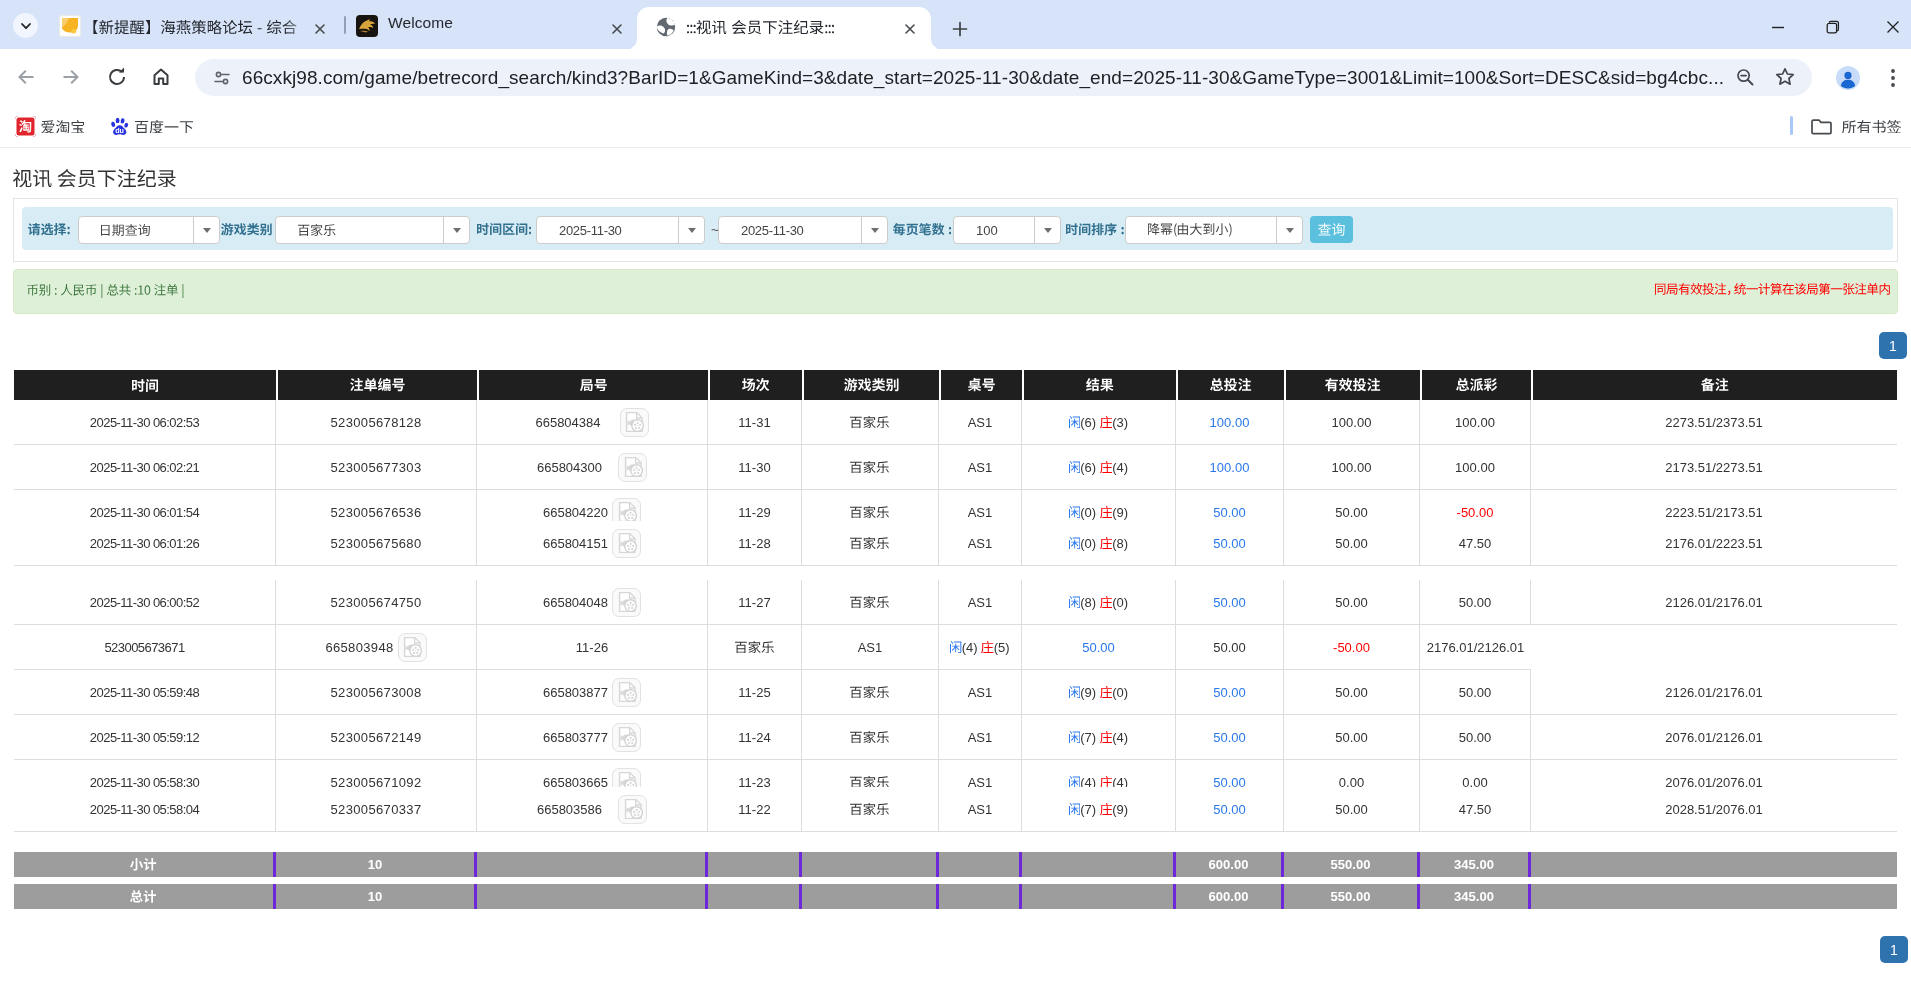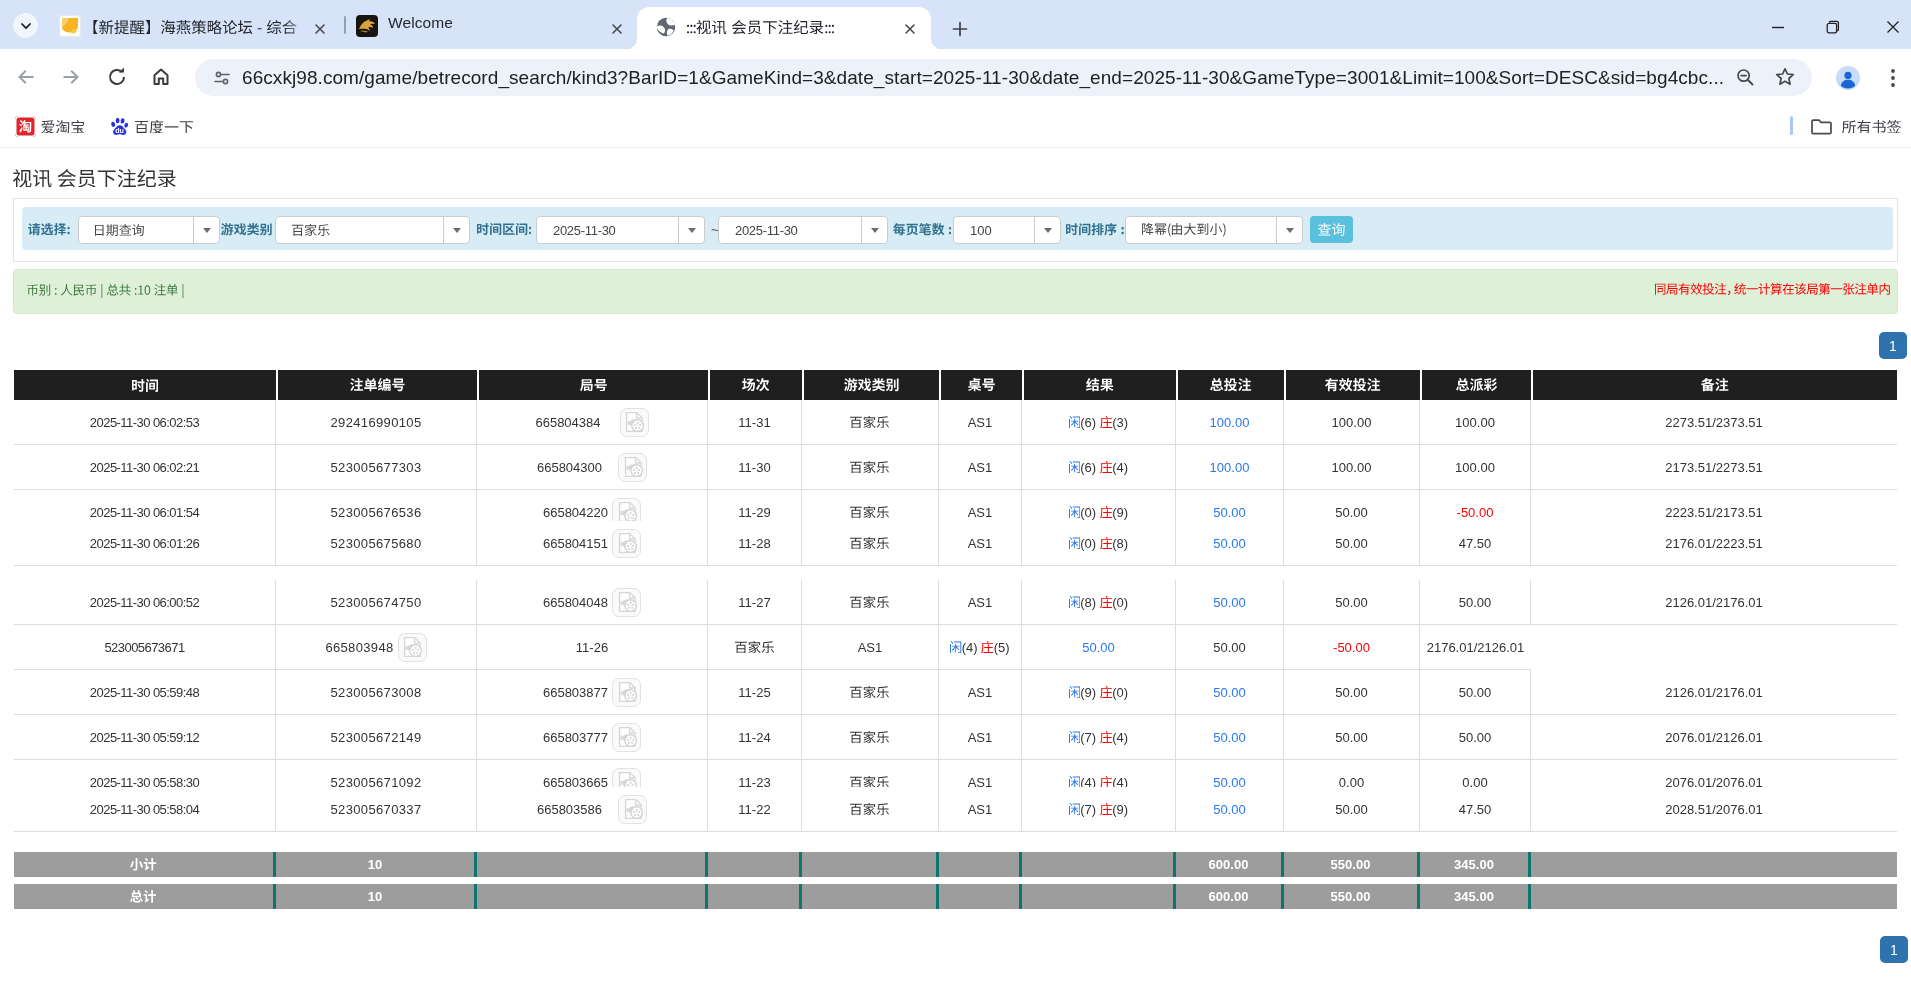--- a/index.html
+++ b/index.html
@@ -6,37 +6,37 @@
 .abs{position:absolute}
 svg{display:inline-block;vertical-align:middle}
 
 #strip{position:absolute;left:0;top:0;width:1911px;height:49px;background:#d7e3f8}
 #toolbar{position:absolute;left:0;top:49px;width:1911px;height:56px;background:#fff}
 #bookbar{position:absolute;left:0;top:105px;width:1911px;height:43px;background:#fff;border-bottom:1px solid #ececee}
 #page{position:absolute;left:0;top:149px;width:1911px;height:834px;background:#fff}
 .pill{position:absolute;border-radius:14px}
 
 .selbox{position:absolute;top:216px;height:28px;background:#fff;border:1px solid #ccc;border-radius:4px;display:flex;align-items:center}
-.selbox .txt{padding-left:16px;display:flex;align-items:center;font-size:14px;color:#444;flex:1}
+.selbox .txt{padding-left:22px;display:flex;align-items:center;font-size:14px;color:#444;flex:1}
 .selbox .arr{width:26px;align-self:stretch;border-left:1px solid #ccc;display:flex;align-items:center;justify-content:center}
 .tri{width:0;height:0;border-left:4px solid transparent;border-right:4px solid transparent;border-top:5px solid #6e6e6e}
 .lab{position:absolute;top:216px;height:27px;display:flex;align-items:center}
 
 .grid{display:grid;grid-template-columns:262px 201px 231px 94px 137px 83px 154px 108px 136px 111px 366px}
 .grid>div{display:flex;align-items:center;justify-content:center;overflow:hidden}
 #thead{position:absolute;left:14px;top:370px;width:1883px;height:30px;background:#1f1f1f}
 #thead>div{border-left:2px solid #fff}
 #thead>div:first-child{border-left:none}
 .trow{position:absolute;left:14px;width:1883px;height:45px;background:#fff;font-size:13px;color:#333}
 .trow>div{border-right:1px solid #ddd;border-bottom:1px solid #ddd}
 .trow>div:last-child{border-right:none}
 .trow>div:first-child{letter-spacing:-0.55px}
 .trow>div:nth-child(2){letter-spacing:0.35px}
 .gray{position:absolute;left:14px;width:1883px;height:25px;background:#9d9d9d;font-size:13px;color:#fff;font-weight:bold}
-.gray>div{border-right:3px solid #0f766e}
+.gray>div{border-right:3px solid #6d28d9}
 .gray>div:last-child{border-right:none}
 .blue{color:#2a78ee}
 .red{color:#fe0000}
 .vbtn{position:absolute;left:50%;margin-left:37px;top:50%;margin-top:-14.5px;width:29px;height:29px;border:1px solid #e2e2e2;border-radius:7px;background:#fafafa;display:flex;align-items:center;justify-content:center}
 .pgbtn{position:absolute;width:28px;height:27px;background:#2e73ae;border-radius:5px;color:#fff;font-size:14px;display:flex;align-items:center;justify-content:center}
 </style></head><body>
 <div id="strip"></div>
 <div id="toolbar"></div>
 <div id="bookbar"></div>
 <div id="page"></div>
@@ -387,21 +387,21 @@
     <div>
       <svg width="27.4" height="13.2" viewBox="0.24 -11.96 27.36 13.22">
         <g transform="scale(0.014000,-0.014000)">
           <path fill="#fff" d="M640 666C599 630 550 599 494 571C433 598 381 628 341 662L346 666ZM360 854C306 770 207 680 59 618C85 598 122 556 139 528C180 549 218 571 253 595C286 567 322 542 360 519C255 485 137 462 17 449C37 422 60 370 69 338L148 350V-90H273V-61H709V-89H840V355H174C288 377 398 408 497 451C621 401 764 367 913 350C928 382 961 434 986 461C861 472 739 492 632 523C716 578 787 645 836 728L757 775L737 769H444C460 788 474 808 488 828ZM273 105H434V41H273ZM273 198V252H434V198ZM709 105V41H558V105ZM709 198H558V252H709Z M1091 750C1153 719 1237 671 1278 638L1348 737C1304 767 1217 811 1158 838ZM1035 470C1097 440 1182 393 1222 362L1289 462C1245 492 1159 534 1099 560ZM1062 -1 1163 -82C1223 16 1287 130 1340 235L1252 315C1192 199 1115 74 1062 -1ZM1546 817C1574 769 1602 706 1616 663H1349V549H1591V372H1389V258H1591V54H1318V-60H1971V54H1716V258H1908V372H1716V549H1944V663H1640L1735 698C1722 741 1687 806 1656 854Z"></path>
         </g>
       </svg>
     </div>
   </div>
 <div class="trow grid" style="top:400px">
     <div>2025-11-30 06:02:53</div>
-    <div>292416990105</div>
+    <div>523005678128</div>
     <div>
       <span style="margin-right:19px">665804384</span>
       <span class="vbtn" style="position:static;margin:0">
         <svg width="22" height="22" viewBox="0 0 22 22" style="">
           <g stroke="#d7d7d7" fill="#fff" stroke-width="1.4">
             <path d="M3.6 1.6 H13.8 L19 6.8 V20.4 H3.6 Z"></path>
           </g>
           <path d="M13.6 1.8 V7 H18.8" stroke="#d7d7d7" fill="none" stroke-width="1.3"></path>
           <g fill="#d8d8d8">
             <path d="M4.6 9.4 L7 10.8 V9.4 H8 L9 8.4 H13.4 L14.4 9.4 H14.8 V14.6 H7 V13.2 L4.6 14.6 Z"></path>

